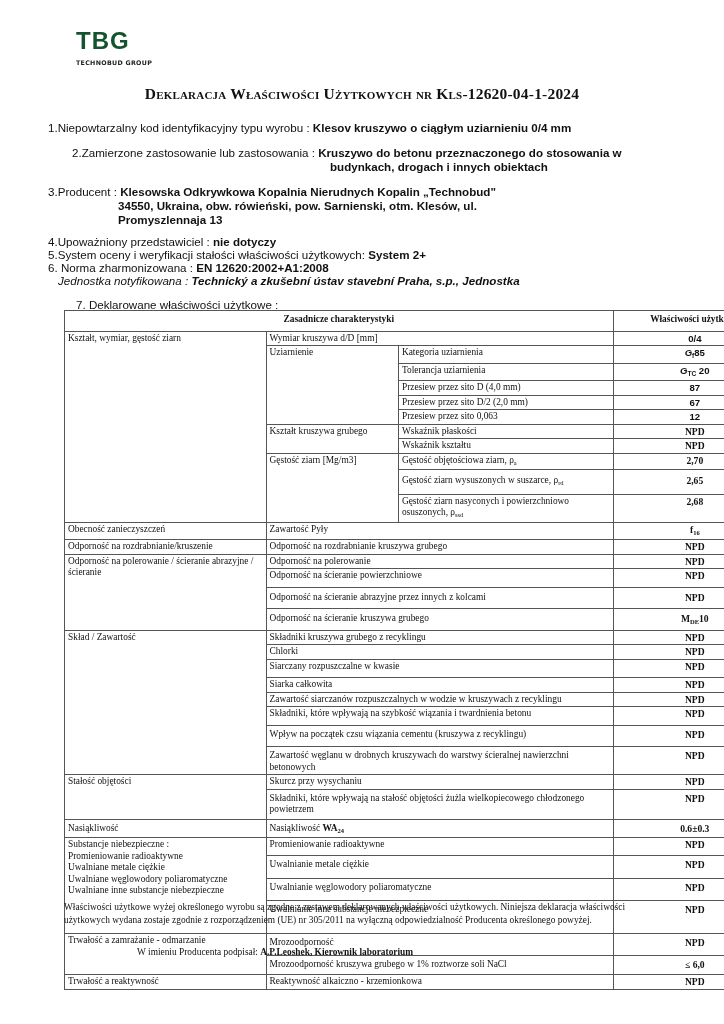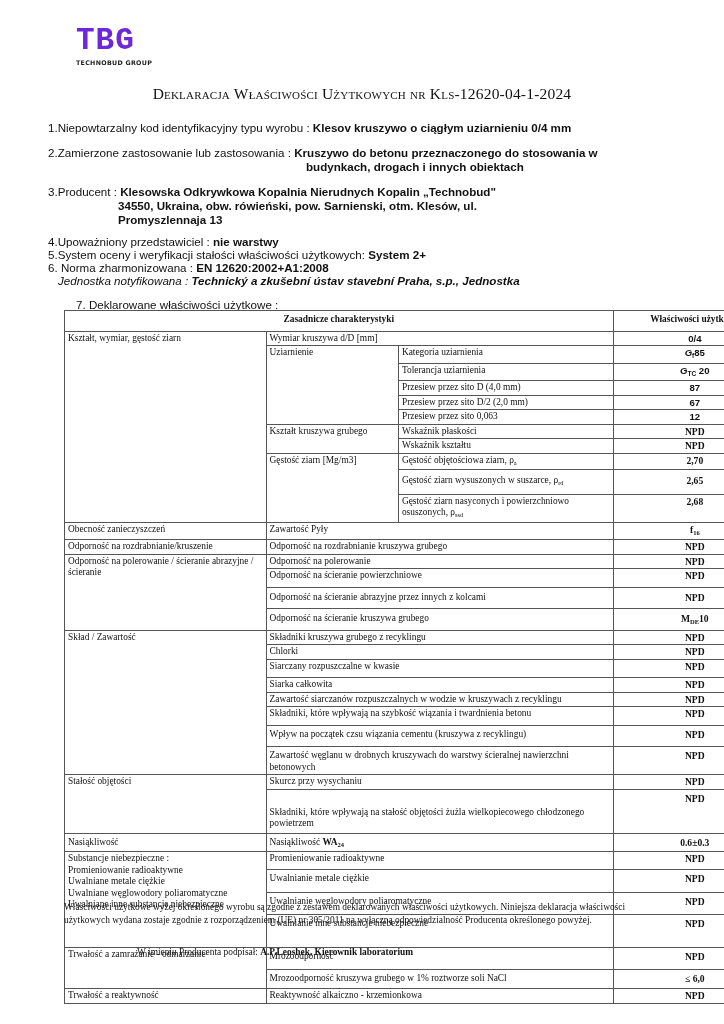--- a/index.html
+++ b/index.html
@@ -1,20 +1,20 @@
 <!DOCTYPE html>
 <html><head>
 <meta charset="utf-8">
 <style>
   html, body { margin: 0; padding: 0; background: #ffffff; }
   body { width: 724px; height: 1024px; position: relative; overflow: hidden; color: #111; }
   .logo { position: absolute; left: 76px; top: 26px; width: 90px; }
-  .logo-mark { font-family: Liberation Mono, monospace; font-weight: bold; font-size: 31px; color: #6d28d9; letter-spacing: 1px; line-height: 30px; }
+  .logo-mark { font-family: Liberation Sans, sans-serif; font-weight: bold; font-size: 24px; color: #14532d; letter-spacing: 1px; line-height: 30px; }
   .logo-sub { font-family: "DejaVu Sans", sans-serif; font-weight: bold; font-size: 6.3px; color: #222; letter-spacing: 0.3px; margin-top: 3px; }
-  .title { position: absolute; left: 0; width: 724px; top: 85px; text-align: center; font-family: "Liberation Serif", serif; font-weight: normal; font-size: 15.5px; font-variant: small-caps; letter-spacing: 0.2px; }
+  .title { position: absolute; left: 0; width: 724px; top: 85px; text-align: center; font-family: "Liberation Serif", serif; font-weight: bold; font-size: 15.5px; font-variant: small-caps; letter-spacing: 0.2px; }
   .sec { position: absolute; left: 48px; font-family: "Liberation Sans", sans-serif; font-size: 11.6px; line-height: 14px; white-space: nowrap; }
   .sec b { font-weight: bold; }
   .indent { display: block; }
   table.decl { position: absolute; left: 64px; top: 310px; width: 713px; border-collapse: collapse; font-family: "Liberation Serif", serif; font-size: 9.4px; line-height: 11.5px; }
   table.decl td { border: 1px solid #555; padding: 1px 3px; vertical-align: top; }
   table.decl td.val { text-align: center; font-family: "Liberation Sans", sans-serif; font-weight: bold; font-size: 9.6px; }
   table.decl td.val.serifv { font-family: "Liberation Serif", serif; }
   table.decl th { border: 1px solid #555; font-weight: bold; font-size: 9.4px; padding: 3px 3px 5px; }
   .footer { position: absolute; left: 64px; top: 901px; width: 600px; font-family: "Liberation Serif", serif; font-size: 9.4px; line-height: 12.5px; }
   .sign { position: absolute; left: 137px; top: 947px; font-family: "Liberation Serif", serif; font-size: 9.4px; }
@@ -28,33 +28,33 @@
   <div class="logo-mark">TBG</div>
   <div class="logo-sub">TECHNOBUD GROUP</div>
 </div>
 
 <div class="title">Deklaracja Właściwości Użytkowych nr Kls-12620-04-1-2024</div>
 
 <div class="sec" style="top:121px;">
   <span>1.Niepowtarzalny kod identyfikacyjny typu wyrobu : </span><b>Klesov kruszywo o ciągłym uziarnieniu 0/4 mm</b>
 </div>
 
-<div class="sec" style="top:146px;">
+<div class="sec" style="top:146px;margin-left:24px;">
   <span>2.Zamierzone zastosowanie lub zastosowania : </span><b>Kruszywo do betonu przeznaczonego do  stosowania w</b>
   <b class="indent" style="padding-left:258px;">budynkach, drogach i  innych obiektach</b>
 </div>
 
 <div class="sec" style="top:185px;">
   <span>3.Producent : </span><b>Klesowska Odkrywkowa Kopalnia Nierudnych Kopalin „Technobud"</b>
   <b class="indent" style="padding-left:70px;">34550, Ukraina, obw. rówieński, pow. Sarnienski, otm. Klesów, ul.</b>
   <b class="indent" style="padding-left:70px;">Promyszlennaja 13</b>
 </div>
 
 <div class="sec" style="top:235px;">
-  <span>4.Upoważniony przedstawiciel : </span><b>nie warstwy</b>
+  <span>4.Upoważniony przedstawiciel : </span><b>nie dotyczy</b>
 </div>
 
 <div class="sec" style="top:248px;">
   <span>5.System oceny i weryfikacji stałości właściwości użytkowych: </span><b>System 2+</b>
 </div>
 
 <div class="sec" style="top:261px;">
   <span>6. Norma zharmonizowana : </span><b>EN 12620:2002+A1:2008</b>
 </div>
 
@@ -191,21 +191,21 @@
     <td colspan="2" style="padding-top:3px;">Zawartość węglanu w drobnych kruszywach do warstwy ścieralnej nawierzchni betonowych</td>
     <td class="val serifv" style="padding-top:3px;">NPD</td>
   </tr>
 
   <tr>
     <td rowspan="2">Stałość objętości</td>
     <td colspan="2">Skurcz przy wysychaniu</td>
     <td class="val serifv">NPD</td>
   </tr>
   <tr>
-    <td colspan="2" style="padding-top:17px; padding-bottom:3px;">Składniki, które wpływają na stałość objętości żużla wielkopiecowego chłodzonego powietrzem</td>
+    <td colspan="2" style="padding-top:3px; padding-bottom:3px;">Składniki, które wpływają na stałość objętości żużla wielkopiecowego chłodzonego powietrzem</td>
     <td class="val serifv" style="padding-top:3px;">NPD</td>
   </tr>
 
   <tr>
     <td style="padding-top:3px; padding-bottom:3px;">Nasiąkliwość</td>
     <td colspan="2" style="padding-top:3px;"><span>Nasiąkliwość </span><b>WA</b><sub style="font-weight:bold;">24</sub></td>
     <td class="val serifv" style="padding-top:3px;">0.6±0.3</td>
   </tr>
 
   <tr>

